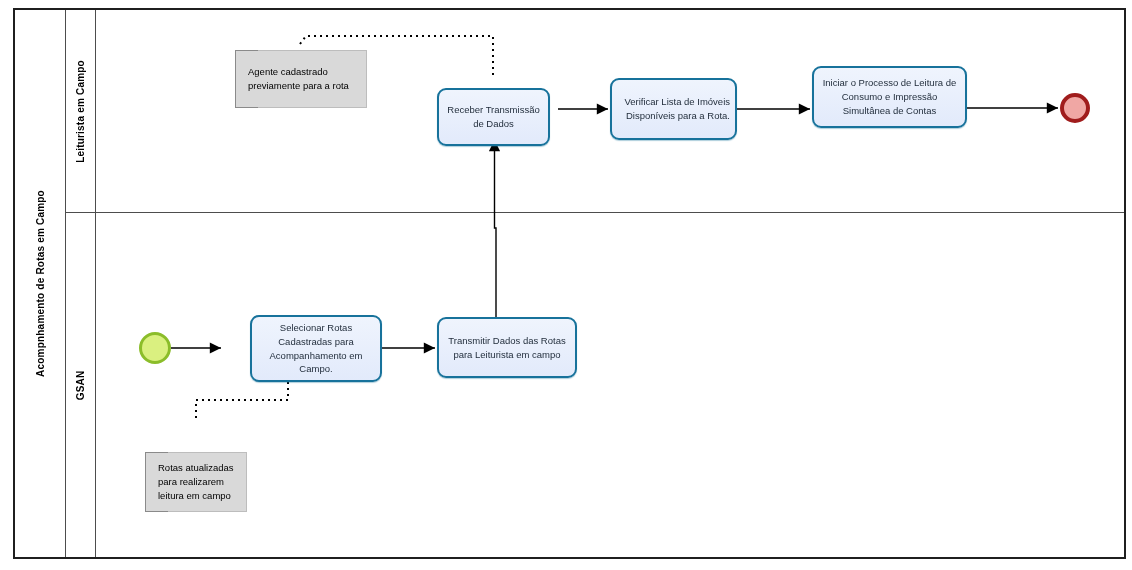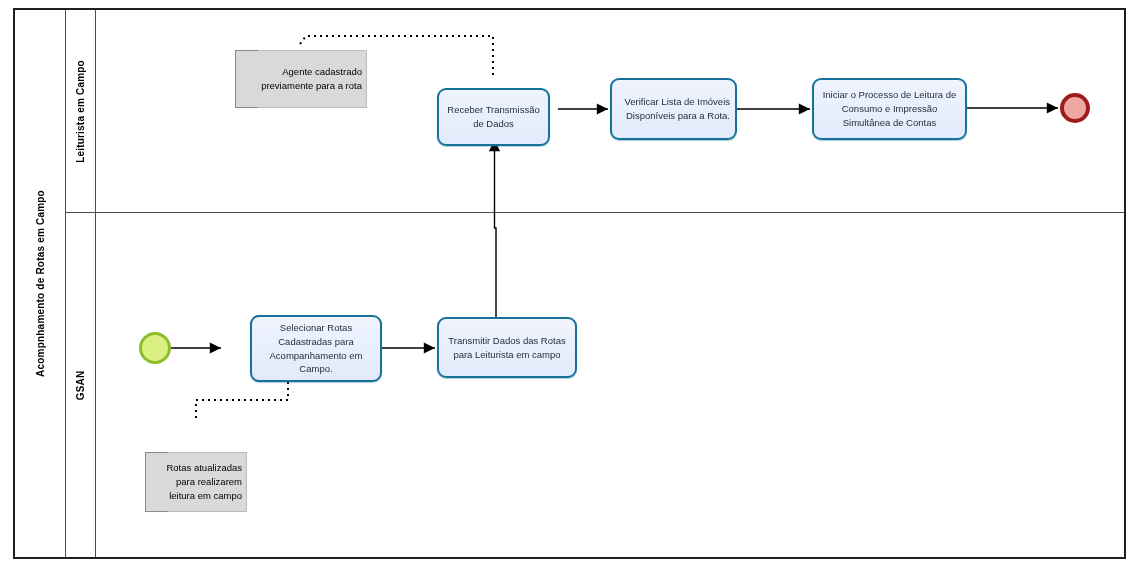--- a/index.html
+++ b/index.html
@@ -35,39 +35,39 @@
     position:absolute;box-sizing:border-box;
     border:2px solid var(--task-border,#17729b);border-radius:9px;
     background:linear-gradient(var(--task-fill-top,#eff4fd),var(--task-fill-bottom,#e2eafb));
     box-shadow:0 1px 1px rgba(23,114,155,.35);
     display:flex;align-items:center;justify-content:center;text-align:center;
     font-size:9.5px;line-height:1.45;color:var(--task-text,#1e2a38);
     padding:2px 5px;
   }
   #task-receber{left:437px;top:88px;width:113px;height:58px;}
   #task-verificar{left:610px;top:78px;width:127px;height:62px;text-align:right;}
-  #task-iniciar{left:812px;top:78px;width:155px;height:62px;}
+  #task-iniciar{left:812px;top:66px;width:155px;height:62px;}
   #task-selecionar{left:223px;top:315px;width:132px;height:67px;margin-left:27px;}
   #task-transmitir{left:437px;top:317px;width:140px;height:61px;}
   
   .event{position:absolute;border-radius:50%;box-sizing:border-box;}
   #event-start{
     left:139px;top:332px;width:32px;height:32px;
     border:3px solid var(--start-border,#8bbd2a);background:var(--start-fill,#daf080);
   }
   #event-end{
     left:1060px;top:93px;width:30px;height:30px;
     border:4px solid var(--end-border,#a01c1c);background:var(--end-fill,#f0a7a4);
   }
   
   .annotation{
     position:absolute;box-sizing:border-box;background:var(--annotation-fill,#d9d9d9);
     border:1px solid #bdbdbd;
-    display:flex;align-items:center;justify-content:center;text-align:right;
-    font-size:9.5px;line-height:1.5;color:#000;padding:2px 4px;
+    display:flex;align-items:center;justify-content:center;text-align:left;
+    font-size:9.5px;line-height:1.5;color:#000;padding:2px 12px;
   }
   .annotation::before{
     content:"";position:absolute;left:-1px;top:-1px;bottom:-1px;width:22px;
     border:1px solid var(--annotation-border,#8a8a8a);border-right:none;
   }
   #ann-agente{left:235px;top:50px;width:132px;height:58px;}
   #ann-rotas{left:145px;top:424px;width:102px;height:60px;margin-top:28px;}
   
   .connectors{position:absolute;left:0;top:0;width:1132px;height:570px;pointer-events:none;}
   .flow{stroke:var(--connector,#000);stroke-width:1.4;fill:none;}

